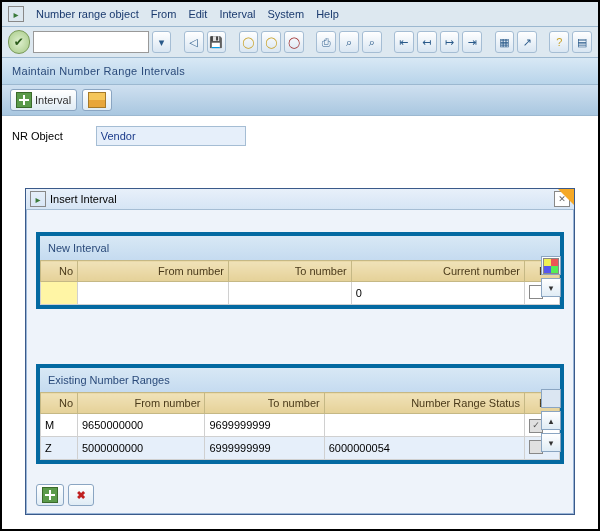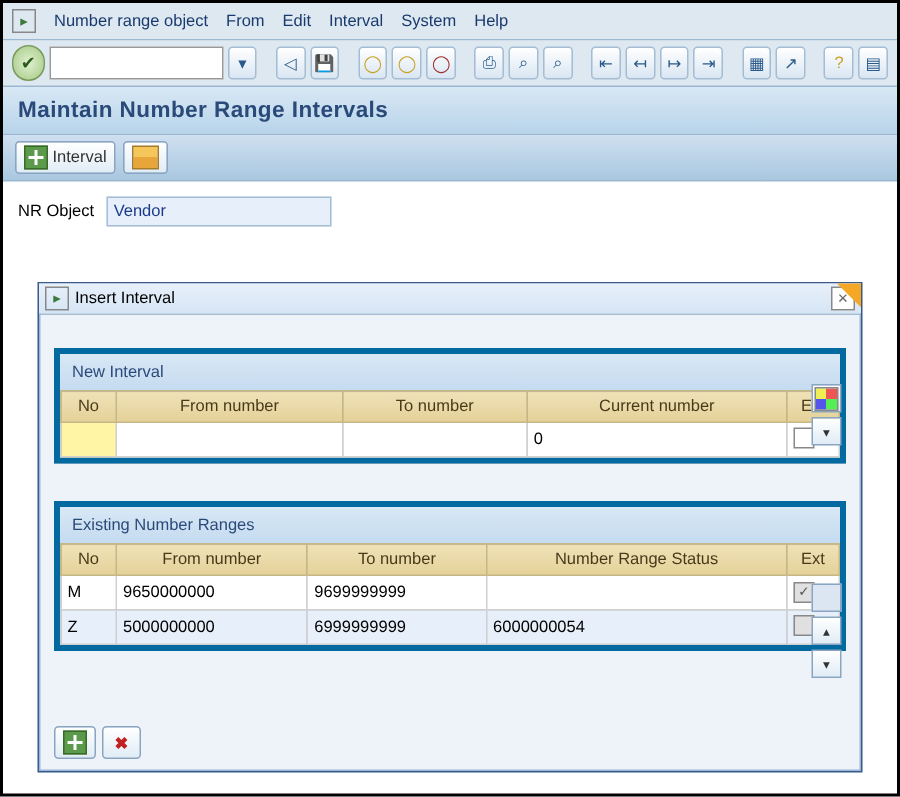--- a/index.html
+++ b/index.html
@@ -6,38 +6,38 @@
 .outer{border:2px solid #000;width:596px;height:527px;position:relative;overflow:hidden}
 .menubar{background:#dde8f0;height:20px;padding:2px 6px;display:flex;align-items:center;gap:12px;border-bottom:1px solid #9cb8d0}
 .menubar a{color:#1a3a6e;text-decoration:none}
 .wincorner{width:14px;height:14px;border:1px solid #888;display:inline-flex;align-items:center;justify-content:center;color:#3a7a3a;font-size:10px}
 .toolbar{background:#dde8f0;height:26px;padding:2px 6px;display:flex;align-items:center;gap:3px;border-bottom:1px solid #9cb8d0}
 .tbtn{width:20px;height:20px;border:1px solid #a5bdd4;background:linear-gradient(#fff,#d9e6f2);border-radius:3px;display:inline-flex;align-items:center;justify-content:center;font-size:11px;color:#2a5a8a}
 .checkbtn{width:22px;height:22px;border:1px solid #7a9a5a;border-radius:11px;background:radial-gradient(#dff0cf,#a5c985);display:inline-flex;align-items:center;justify-content:center;color:#2a5a1a;font-size:12px}
 .txtfield{width:110px;height:18px;border:1px solid #999;background:#fff}
 .sep{width:7px}
 .titlestrip{background:linear-gradient(#d8e8f5,#b8d4ea);padding:7px 10px;border-bottom:1px solid #9cb8d0}
-.pagetitle{color:#2a4a7a;font-size:15px;font-weight:bold;letter-spacing:.3px}
+.pagetitle{color:#2a4a7a;font-size:11px;font-weight:normal;letter-spacing:.3px}
 .btnbar{background:linear-gradient(#cfe0f0,#a9c7e0);padding:4px 8px;border-bottom:1px solid #9cb8d0;display:flex;gap:5px;align-items:center}
 .sapbtn{height:20px;border:1px solid #8aa5c2;background:linear-gradient(#fff,#e0ecf5);border-radius:3px;padding:0 5px;display:inline-flex;align-items:center;gap:3px;color:#333}
 .plusicon{width:14px;height:14px;background:#5a9a4a;border:1px solid #3a6a2a;display:inline-block;position:relative}
 .plusicon::before{content:"";position:absolute;top:6px;left:2px;width:10px;height:2px;background:#fff}
 .plusicon::after{content:"";position:absolute;left:6px;top:2px;height:10px;width:2px;background:#fff}
 .tableicon{width:16px;height:14px;display:inline-block;background:linear-gradient(to bottom,#f5c65a 50%,#e8a63a 50%);border:1px solid #a57a2a}
-.formrow{padding:10px 10px;display:flex;align-items:center;gap:8px}
+.formrow{padding:10px 10px;display:flex;align-items:center;gap:33px}
 .rofield{width:140px;height:18px;border:1px solid #a5bdd4;background:#e6effa;color:#1a3a8a;padding:0 4px;display:inline-flex;align-items:center}
 .dialog{position:absolute;left:23px;top:186px;width:548px;height:325px;border:1px solid #3a5a8a;background:#eef3fa;box-shadow:0 0 0 1px #99b5d8 inset}
 .dlgtitle{background:linear-gradient(#e8f0fa,#d6e5f5);height:20px;border-bottom:1px solid #a5bdd4;display:flex;align-items:center;padding:0 4px;justify-content:space-between}
 .dlgtitle .l{display:flex;align-items:center;gap:4px}
 .corner{position:absolute;top:0;right:0;width:0;height:0;border-top:16px solid #f5a825;border-left:16px solid transparent}
 .closex{width:14px;height:14px;border:1px solid #888;background:#fff;display:flex;align-items:center;justify-content:center;font-size:9px;color:#666}
 .section{margin:14px 10px 0;border:4px solid #0369a1;background:#a3a3a3}
 .secthead{background:linear-gradient(#d8e8f5,#c5dbf0);height:20px;padding:2px 8px;display:flex;align-items:center;color:#2a4a7a}
 .grid{width:100%;border-collapse:collapse;font-size:11px}
-.grid th{background:linear-gradient(#f0e2b8,#e5d198);border:1px solid #c5b885;color:#4a3a1a;padding:2px 4px;text-align:center;font-weight:normal;height:16px}
+.grid th{background:linear-gradient(#f0e2b8,#e5d198);border:1px solid #c5b885;color:#4a3a1a;padding:2px 4px;text-align:right;font-weight:normal;height:16px}
 .grid td{border:1px solid #d0d0d0;padding:2px 4px;height:18px;background:#fff}
 .grid tr.alt td{background:#e6effa}
 .yellcell{background:#fff5a5 !important}
 .ext{width:26px}
 .numcol{width:28px}
 .chk{width:12px;height:12px;border:1px solid #888;display:inline-block;background:#fff;text-align:center;line-height:11px;font-size:9px;color:#555}
 .chk.dis{background:#e0e0e0}
 .rightctrl{position:absolute;right:13px;display:flex;flex-direction:column;gap:3px}
 .sqbtn{width:18px;height:17px;border:1px solid #8aa5c2;background:linear-gradient(#fff,#e0ecf5);display:flex;align-items:center;justify-content:center;font-size:9px;color:#333}
 .colorgrid{width:14px;height:14px;background:conic-gradient(#e55 0 25%,#5e5 0 50%,#55e 0 75%,#ee5 0 100%);border:1px solid #888}
@@ -149,21 +149,21 @@
       </tbody>
         </table>
     </div>
     <div class="rightctrl" style="top:67px">
       <span class="sqbtn">
           <span class="colorgrid"></span>
         </span>
       <span class="sqbtn">▾</span>
     </div>
 
-    <div class="section" style="margin-top:25px">
+    <div class="section" style="margin-top:55px">
       <div class="secthead">Existing Number Ranges</div>
       <table class="grid">
         <tbody>
             <tr>
           <th class="numcol">No</th>
           <th>From number</th>
           <th>To number</th>
           <th>Number Range Status</th>
           <th class="ext">Ext</th>
         </tr>

